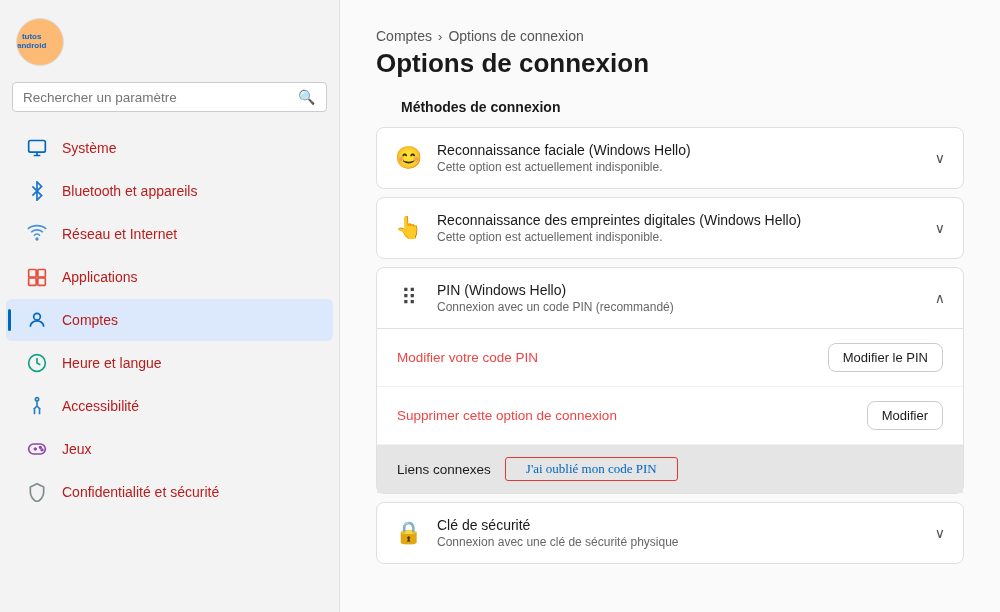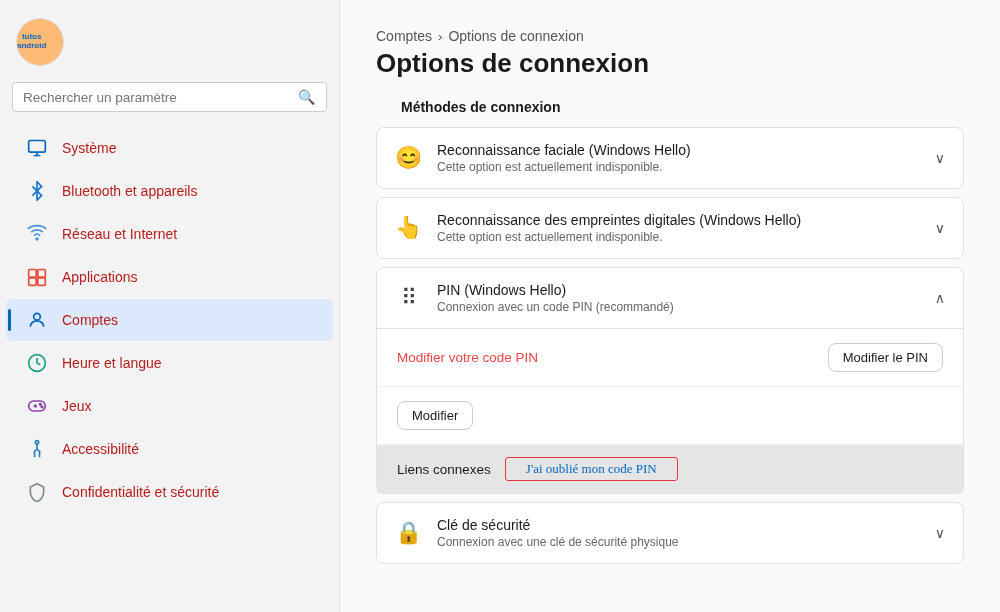--- a/index.html
+++ b/index.html
@@ -343,38 +343,38 @@
     <span class="nav-icon">
           <svg width="20" height="20" viewBox="0 0 24 24" fill="none" stroke="#16a085" stroke-width="2">
             <circle cx="12" cy="12" r="10"></circle>
             <polyline points="12 6 12 12 16 14"></polyline>
           </svg>
         </span>
     <span>Heure et langue</span>
   </div>
       <div class="nav-item">
     <span class="nav-icon">
+          <svg width="20" height="20" viewBox="0 0 24 24" fill="none" stroke="#2980b9" stroke-width="2">
+            <circle cx="12" cy="4" r="2"></circle>
+            <path d="M12 6v6l-4 4M12 12l4 4M9 22v-6M15 22v-6"></path>
+          </svg>
+        </span>
+    <span>Accessibilité</span>
+  </div>
+      <div class="nav-item">
+    <span class="nav-icon">
           <svg width="20" height="20" viewBox="0 0 24 24" fill="none" stroke="#8e44ad" stroke-width="2">
             <rect x="2" y="6" width="20" height="12" rx="6"></rect>
             <line x1="8" y1="12" x2="12" y2="12"></line>
             <line x1="10" y1="10" x2="10" y2="14"></line>
             <circle cx="16" cy="10" r="1" fill="#8e44ad"></circle>
             <circle cx="18" cy="13" r="1" fill="#8e44ad"></circle>
           </svg>
         </span>
     <span>Jeux</span>
-  </div>
-      <div class="nav-item">
-    <span class="nav-icon">
-          <svg width="20" height="20" viewBox="0 0 24 24" fill="none" stroke="#2980b9" stroke-width="2">
-            <circle cx="12" cy="4" r="2"></circle>
-            <path d="M12 6v6l-4 4M12 12l4 4M9 22v-6M15 22v-6"></path>
-          </svg>
-        </span>
-    <span>Accessibilité</span>
   </div>
       <div class="nav-item">
     <span class="nav-icon">
           <svg width="20" height="20" viewBox="0 0 24 24" fill="none" stroke="#7f8c8d" stroke-width="2">
             <path d="M12 2L4 6v6c0 5.25 3.5 10.15 8 11.5C16.5 22.15 20 17.25 20 12V6L12 2z"></path>
           </svg>
         </span>
     <span>Confidentialité et sécurité</span>
   </div>
     </div>
@@ -427,20 +427,21 @@
         <span class="chevron">∧</span>
       </div>
       <div class="pin-body">
 
           <div class="pin-row">
             <span class="pin-row-label">Modifier votre code PIN</span>
             <button class="pin-btn">Modifier le PIN</button>
           </div>
 
           <div class="pin-row">
+            <span class="pin-row-label">Supprimer cette option de connexion</span>
             <button class="pin-btn">Modifier</button>
           </div>
 
         <div class="links-row">
           <span class="links-label">Liens connexes</span>
           <a class="forgot-link" href="#">J'ai oublié mon code PIN</a>
         </div>
       </div>
     </div>
       <div class="method-card">

